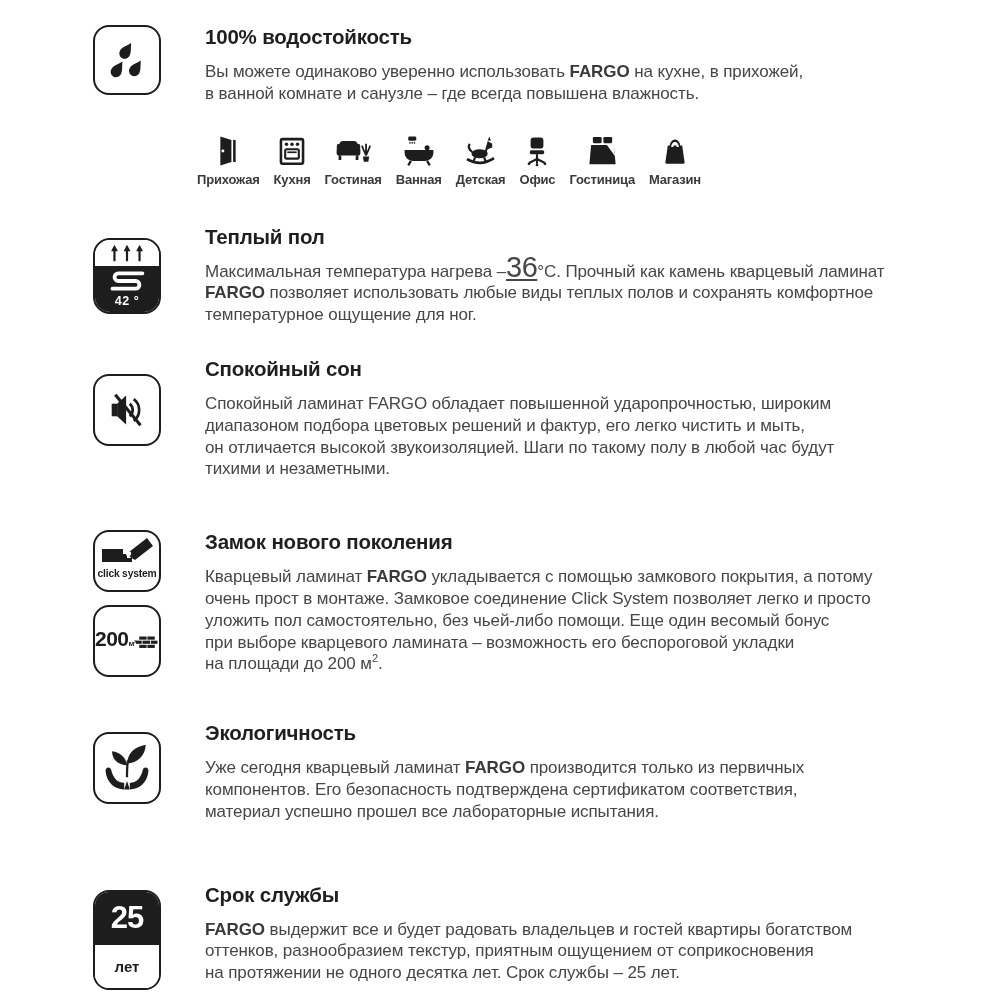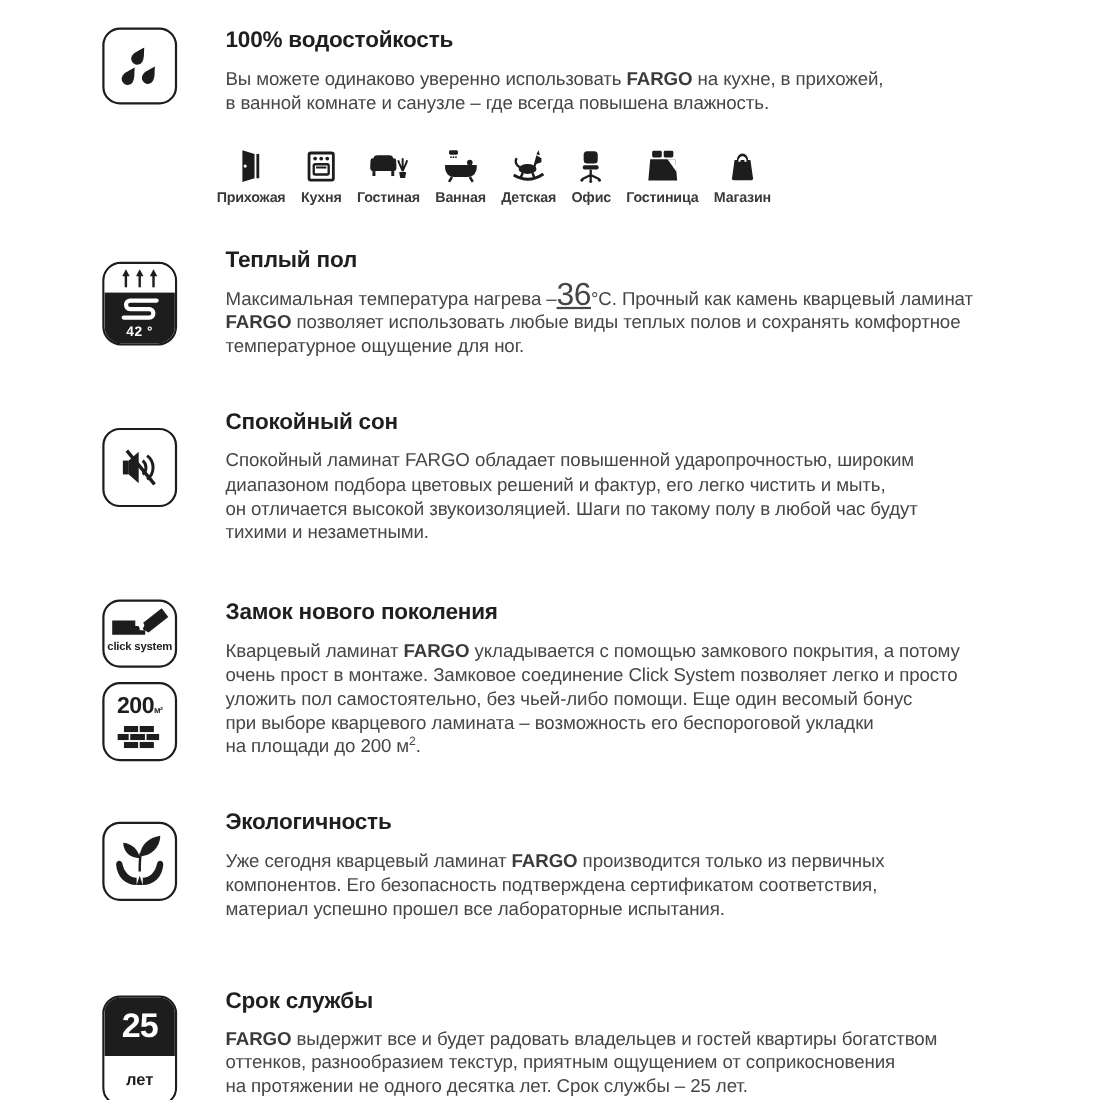--- a/index.html
+++ b/index.html
@@ -35,21 +35,21 @@
   .badge-col { display:flex; flex-direction:column; }
 
   .badge-split { flex-direction:column; align-items:stretch; justify-content:flex-start; padding:0; }
   .wf-top { height:26px; background:#fff; display:flex; align-items:center; justify-content:center; }
   .wf-bottom { flex:1; background:#1d1d1d; display:flex; flex-direction:column; align-items:center; justify-content:center; }
   .wf-temp { color:#fff; font-size:12.5px; font-weight:700; margin-top:1px; letter-spacing:0.5px; }
 
   .badge-click { flex-direction:column; justify-content:flex-start; padding-top:4px; }
   .click-label { font-size:10.3px; font-weight:700; color:#1d1d1d; letter-spacing:-0.2px; margin-top:0; }
 
-  .badge-200 { flex-direction:column; justify-content:center; }
+  .badge-200 { justify-content:center; }
   .area-num { font-size:21px; font-weight:800; color:#1d1d1d; line-height:22px; letter-spacing:-0.5px; }
   .area-unit { font-size:8px; font-weight:700; vertical-align:baseline; }
 
   .badge-25 { flex-direction:column; align-items:stretch; justify-content:flex-start; }
   .y-num { height:53px; background:#1d1d1d; color:#fff; font-size:31px; font-weight:800;
            display:flex; align-items:center; justify-content:center; letter-spacing:-1px; }
   .y-unit { flex:1; background:#fff; color:#1d1d1d; font-size:15px; font-weight:700;
             display:flex; align-items:center; justify-content:center; }
 
   
@@ -231,21 +231,21 @@
           <div class="wf-temp">42 °</div>
         </div>
       </div>
     </div>
     <div class="text-col">
       <h2 class="title">Теплый пол</h2>
       <p class="body"><span>Максимальная температура нагрева –</span><span class="big-num">36</span><span>°С. Прочный как камень кварцевый ламинат</span><br><span class="b">FARGO</span><span> позволяет использовать любые виды теплых полов и сохранять комфортное</span><br><span>температурное ощущение для ног.</span></p>
     </div>
   </section>
 
-  <section class="feature" style="margin-top:46px">
+  <section class="feature" style="margin-top:31px">
     <div class="icon-col">
       <div class="badge h72 mt17">
         <svg width="54" height="54" viewBox="0 0 60 60">
               <g class="fill">
                 <rect x="13" y="23" width="6" height="14"></rect>
                 <polygon points="19,23 29,14 29,46 19,37"></polygon>
               </g>
               <g class="stroke" stroke-width="3">
                 <path d="M33 23 a9 9 0 0 1 0 14"></path>
                 <path d="M37.5 18 a15 15 0 0 1 0 24"></path>

